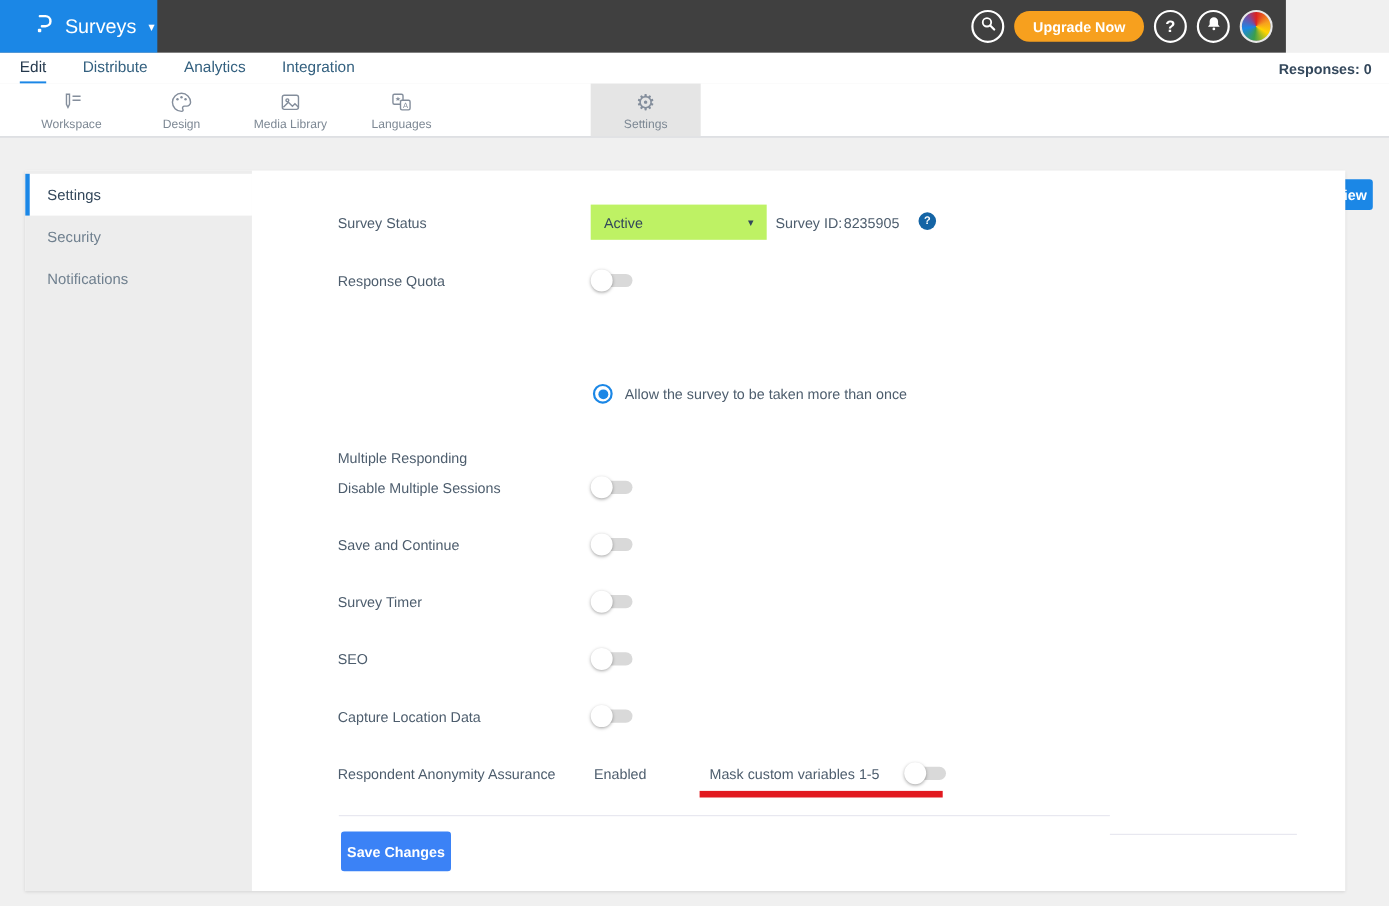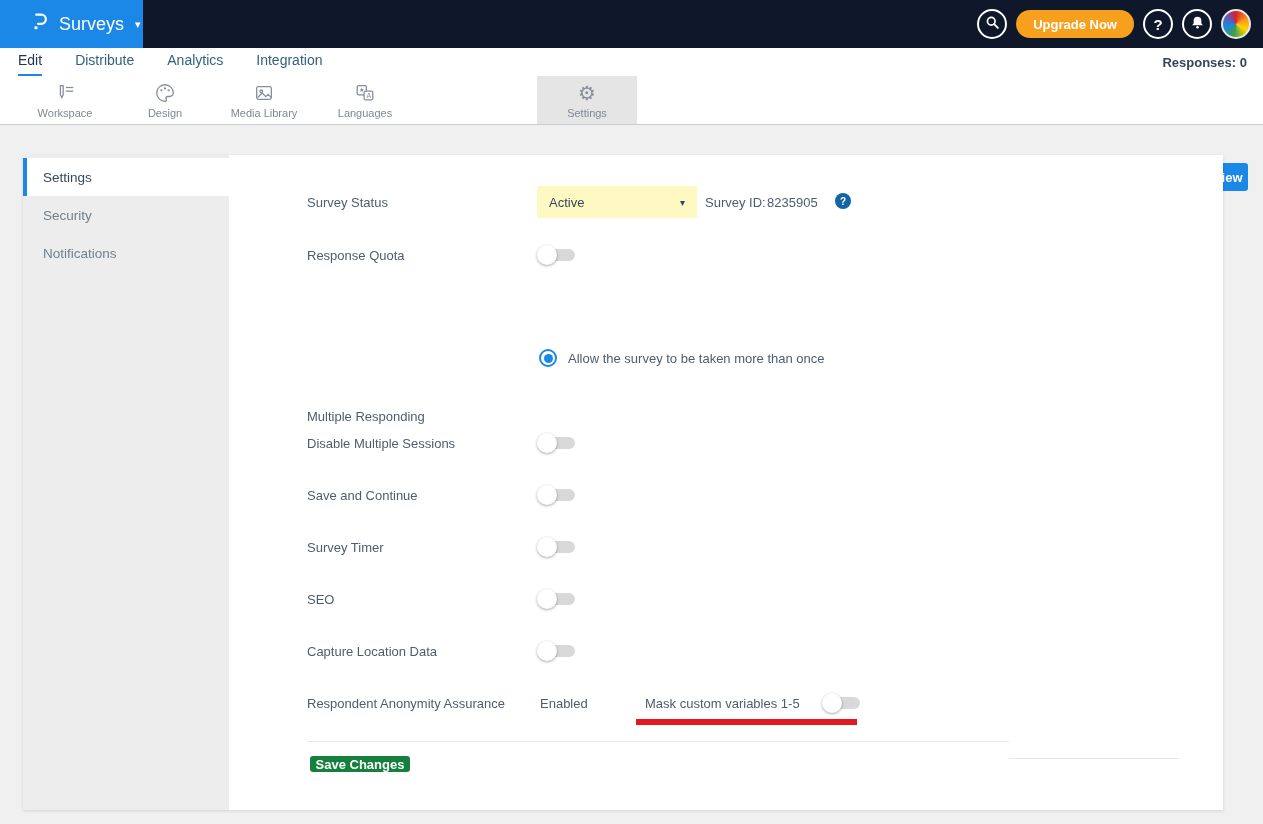--- a/index.html
+++ b/index.html
@@ -1,20 +1,20 @@
 <!DOCTYPE html>
 <html><head>
 <meta charset="utf-8">
 <style>
   * { margin:0; padding:0; box-sizing:border-box; }
   body { font-family:"Liberation Sans", sans-serif; background:#f0f0f0; }
   #page { position:relative; width:1263px; height:824px; background:#f0f0f0; overflow:hidden; }
 
   
-  .header { position:absolute; left:0; top:0; width:1263px; height:48px; background:#0f172a; }
+  .header { position:absolute; left:0; top:0; width:1169px; height:48px; background:#404040; }
   .logo-block { position:absolute; left:0; top:0; width:143px; height:48px; background:#1b87e6;
     display:flex; align-items:center; padding-left:28px; gap:9px; cursor:pointer; }
   .logo-block .product { color:#fff; font-size:18px; }
   .logo-block .caret { color:#fff; font-size:11px; margin-left:2px; }
   .breadcrumb { position:absolute; left:168px; top:0; height:48px; display:flex; align-items:center; gap:12px; }
   .bc-parent { color:#a7b9c5; font-size:15px; cursor:pointer; }
   .bc-sep { color:#8a8a8a; font-size:14px; }
   .bc-current { color:#f2f2f2; font-size:15px; }
   .header-right { position:absolute; right:12px; top:0; height:48px; display:flex; align-items:center; gap:9px; }
   .circle-btn { width:30px; height:30px; border:2px solid #fff; border-radius:50%;
@@ -58,21 +58,21 @@
   .side { position:absolute; left:0; top:0; width:206px; height:655px; background:#ededed; }
   .side-item { position:absolute; left:0; width:206px; height:38px; display:flex; align-items:center;
     padding-left:20px; font-size:13.5px; color:#70808f; cursor:pointer; }
   .side-item.active { background:#fff; border-left:4px solid #1b87e6; padding-left:16px; color:#33475b; }
 
   .flabel { font-size:13px; color:#4d5d6d; }
 
   
   .row { position:absolute; left:284px; }
 
-  .dropdown { position:absolute; left:230px; top:0; width:160px; height:32px; background:#fef9c3;
+  .dropdown { position:absolute; left:230px; top:0; width:160px; height:32px; background:#bef264;
     display:flex; align-items:center; justify-content:space-between; padding:0 12px; cursor:pointer; }
   .dropdown .dval { font-size:13px; color:#33475b; }
   .dropdown .dcaret { font-size:10px; color:#33475b; }
   .sid-label { position:absolute; left:398px; top:9px; font-size:13px; color:#4d5d6d; }
   .sid-value { position:absolute; left:460px; top:9px; font-size:13px; color:#4d5d6d; }
   .help-dot { position:absolute; left:528px; top:7px; width:16px; height:16px; border-radius:50%;
     background:#1464a5; color:#fff; font-size:10px; font-weight:bold; display:flex; align-items:center;
     justify-content:center; cursor:pointer; }
 
   .toggle { position:absolute; width:38px; height:20px; cursor:pointer; }
@@ -81,21 +81,21 @@
     background:#fff; box-shadow:0 1px 3px rgba(0,0,0,0.35); }
 
   .radio-opt { position:absolute; left:232px; display:flex; align-items:center; gap:11px; cursor:pointer; }
   .radio { width:18px; height:18px; border:2px solid #1b87e6; border-radius:50%; background:#fff;
     display:flex; align-items:center; justify-content:center; flex:0 0 auto; }
   .radio.selected::after { content:""; width:9px; height:9px; border-radius:50%; background:#1b87e6; }
   .radio-label { font-size:13px; color:#4d5d6d; }
 
   .red-bar { position:absolute; left:613px; top:564px; width:221px; height:6px; background:#e2191f; }
   .divider { position:absolute; height:1px; background:#e6e6ef; }
-  .save-btn { position:absolute; left:287px; top:601px; width:100px; height:16px; background:#15803d;
+  .save-btn { position:absolute; left:287px; top:601px; width:100px; height:36px; background:#3b82f6;
     border:none; border-radius:3px; color:#fff; font-size:13px; font-weight:bold; cursor:pointer;
     font-family:"Liberation Sans", sans-serif; }
 </style>
 </head>
 <body>
 
 <div id="page">
 
   <div class="header">
     <div class="logo-block">

